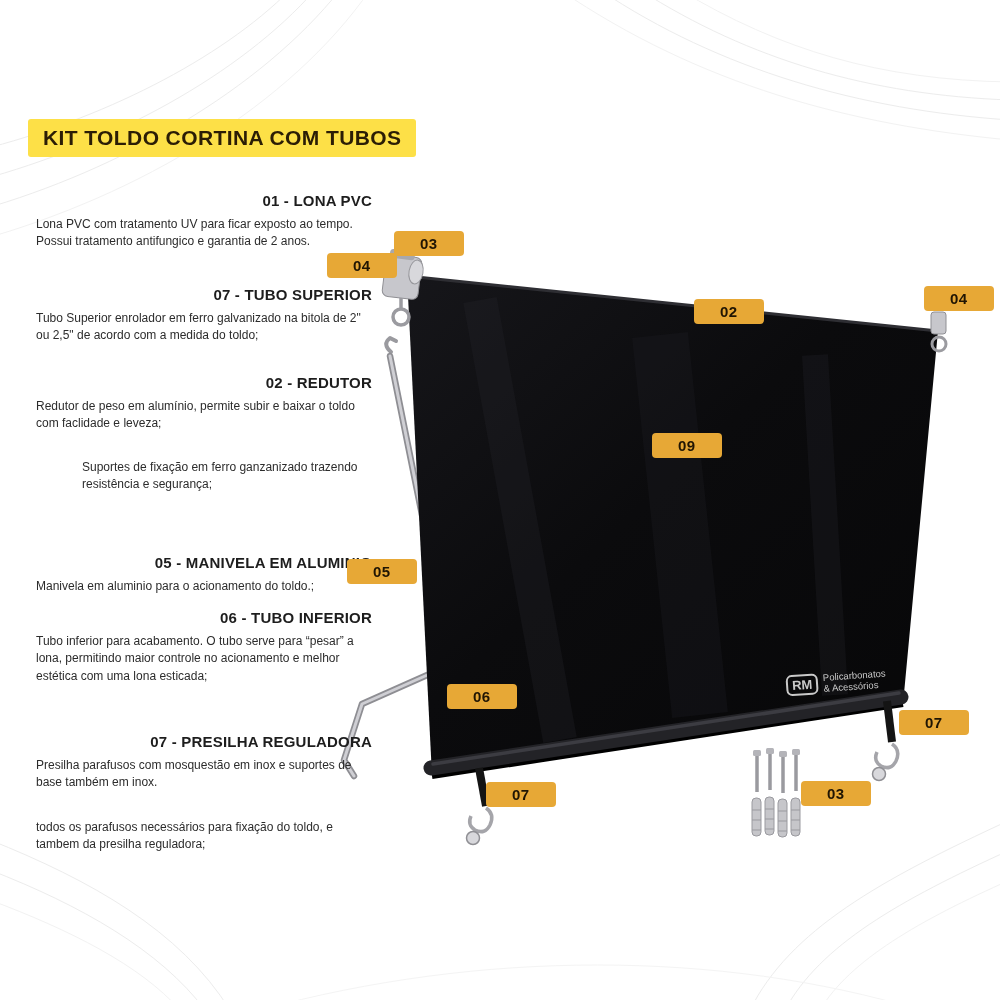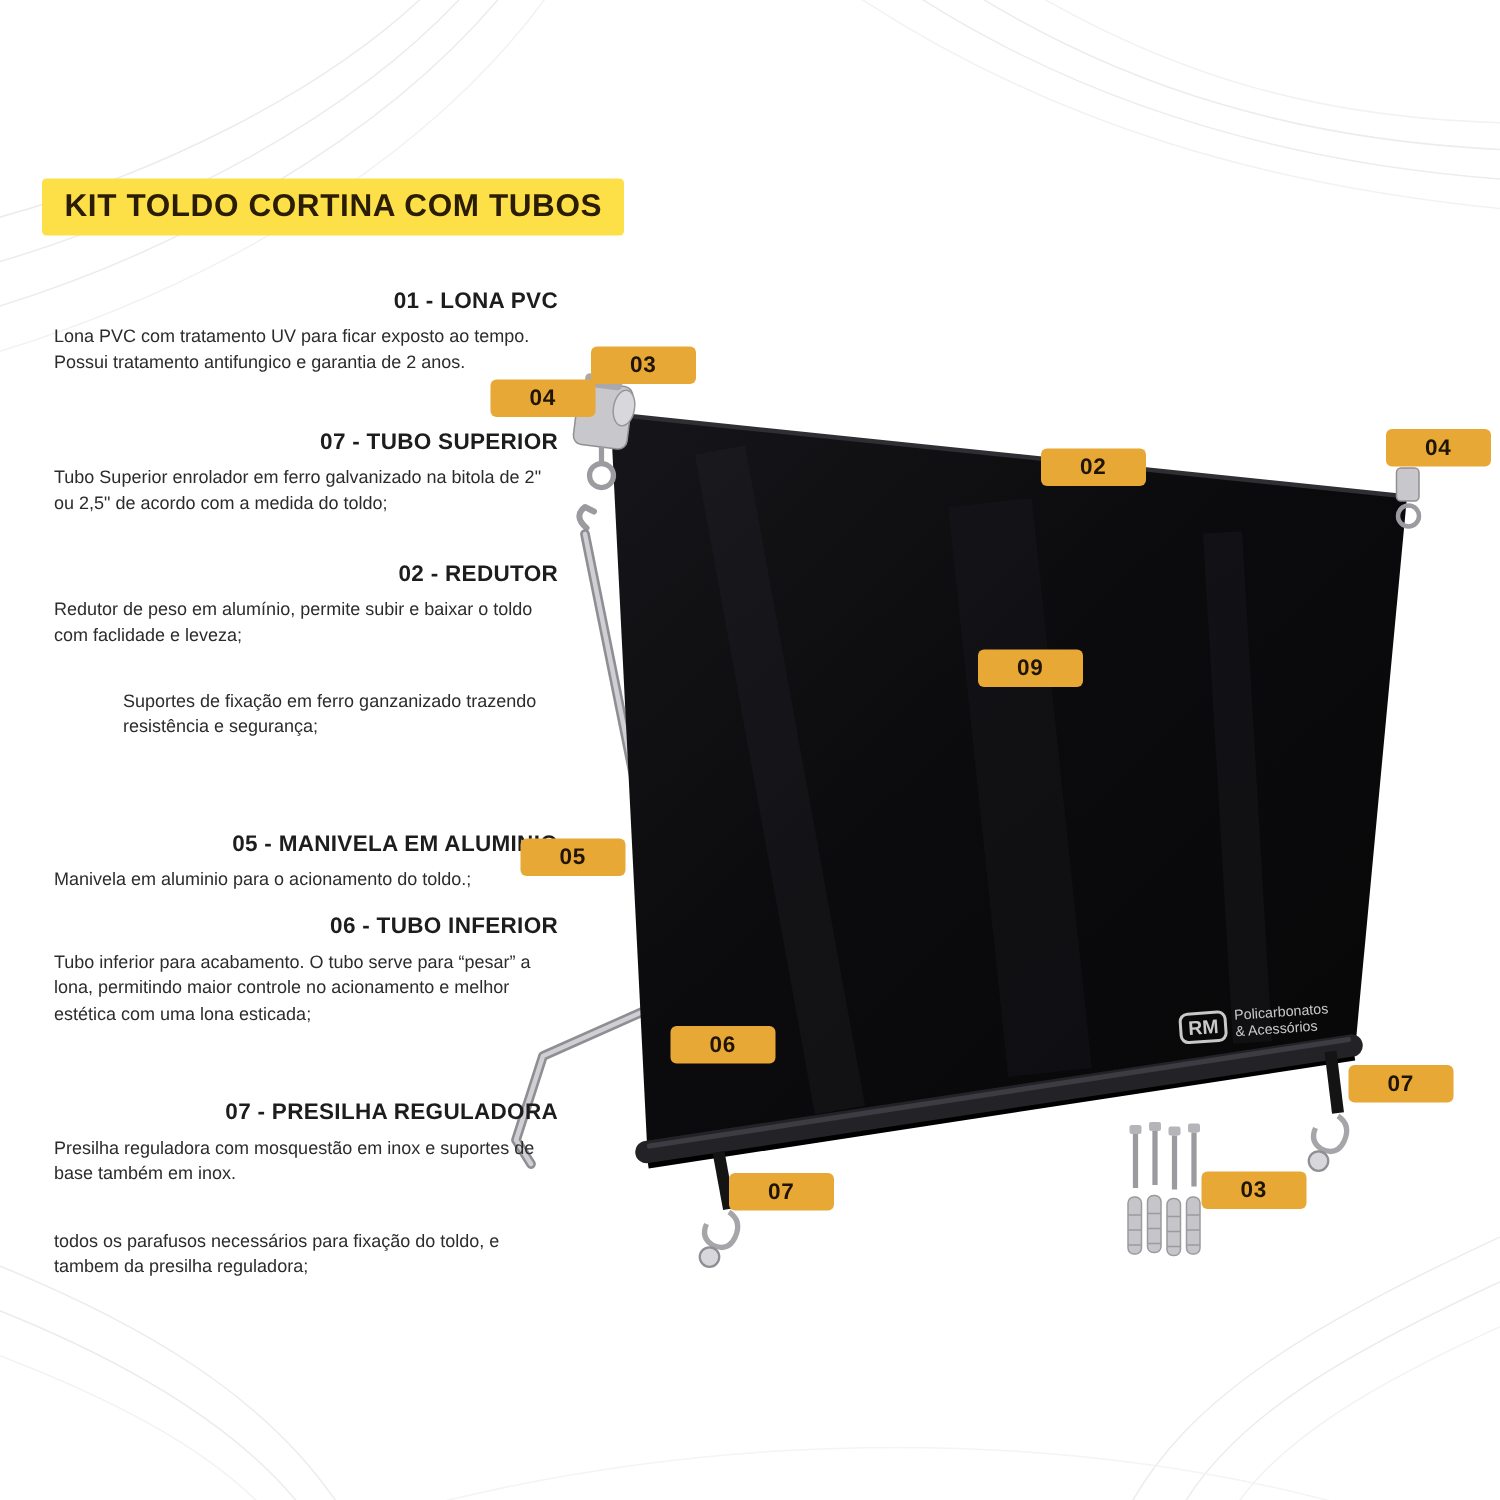--- a/index.html
+++ b/index.html
@@ -172,21 +172,21 @@
 <div class="item" style="top:554px">
   <h3>05 - MANIVELA EM ALUMINIO</h3>
   <p>Manivela em aluminio para o acionamento do toldo.;</p>
 </div>
 <div class="item" style="top:609px">
   <h3>06 - TUBO INFERIOR</h3>
   <p>Tubo inferior para acabamento. O tubo serve para “pesar” a lona, permitindo maior controle no acionamento e melhor estética com uma lona esticada;</p>
 </div>
 <div class="item" style="top:733px">
   <h3>07 - PRESILHA REGULADORA</h3>
-  <p>Presilha reguladora com mosquestão em inox e suportes de base também em inox.</p>
+  <p>Presilha parafusos com mosquestão em inox e suportes de base também em inox.</p>
 </div>
 <div class="item wrap" style="top:819px">
   <p>todos os parafusos necessários para fixação do toldo, e tambem da presilha reguladora;</p>
 </div>
 
 <div class="badge" style="left:394px;top:231px">03</div>
 <div class="badge" style="left:327px;top:253px">04</div>
 <div class="badge" style="left:694px;top:299px">02</div>
 <div class="badge" style="left:924px;top:286px">04</div>
 <div class="badge" style="left:652px;top:433px">09</div>

